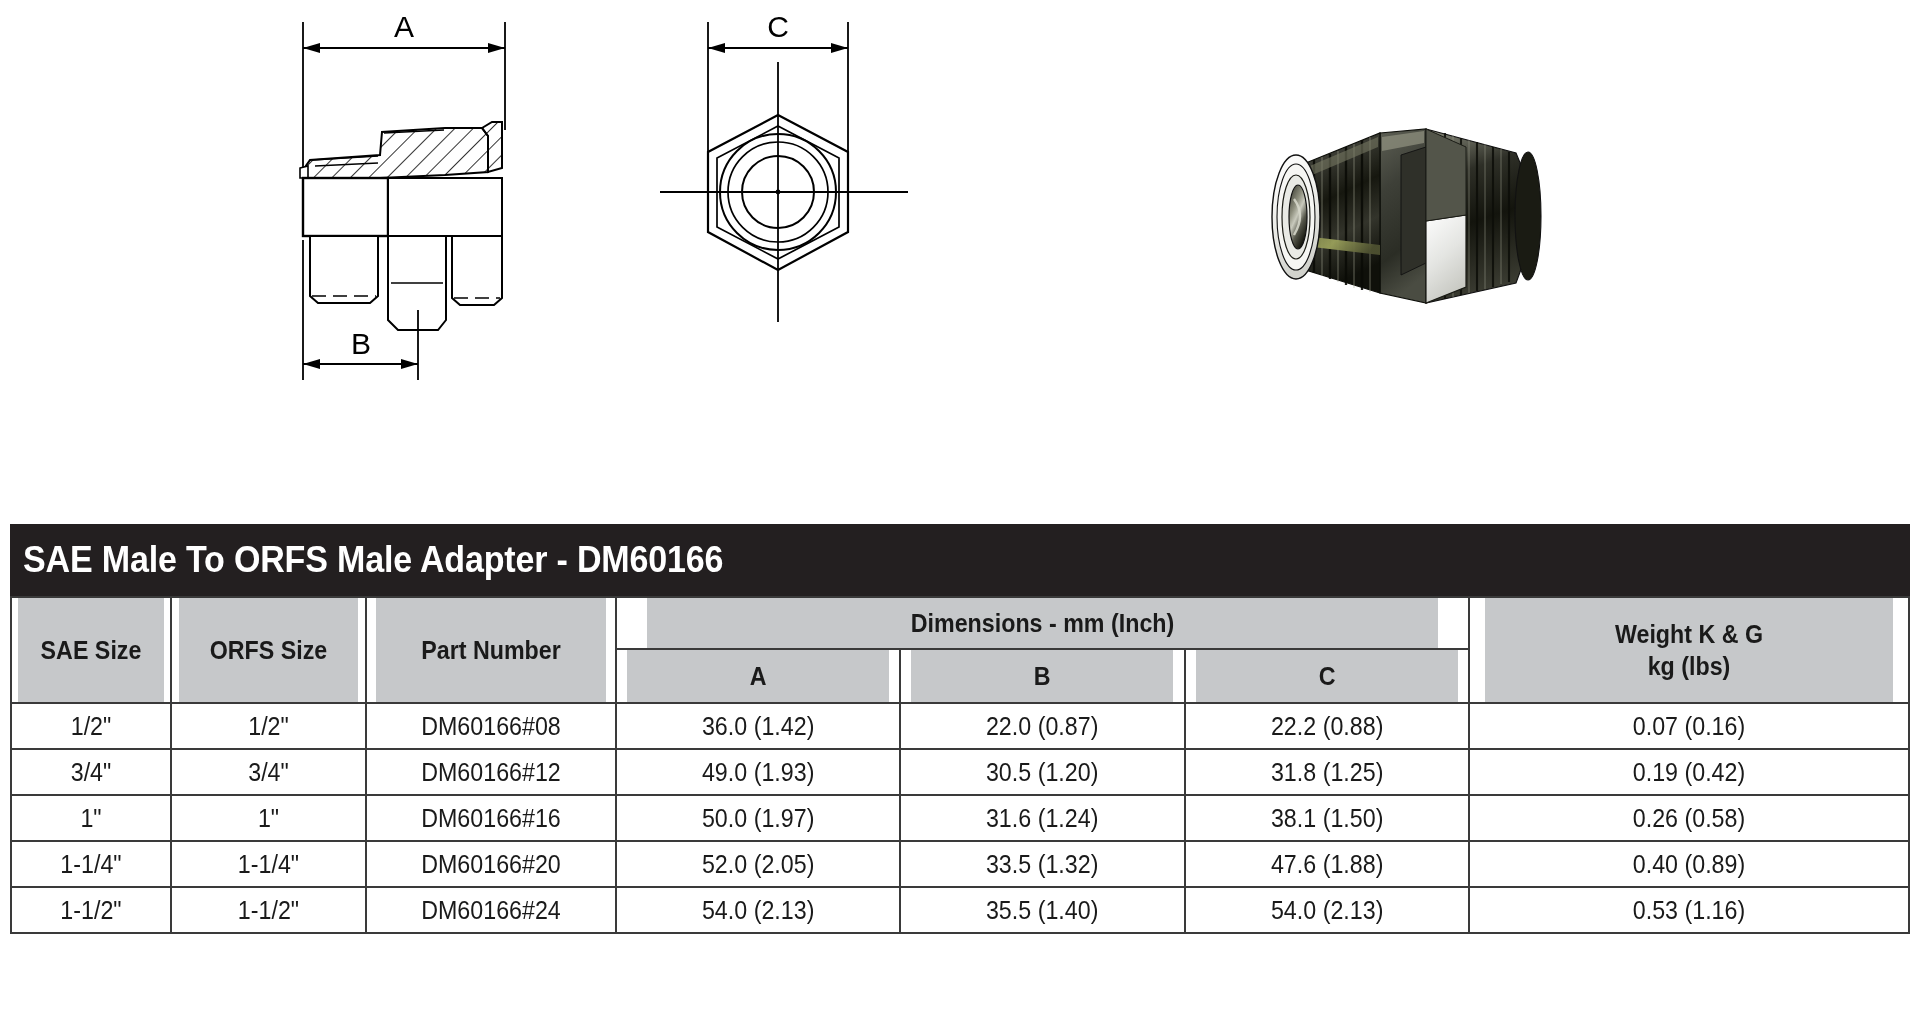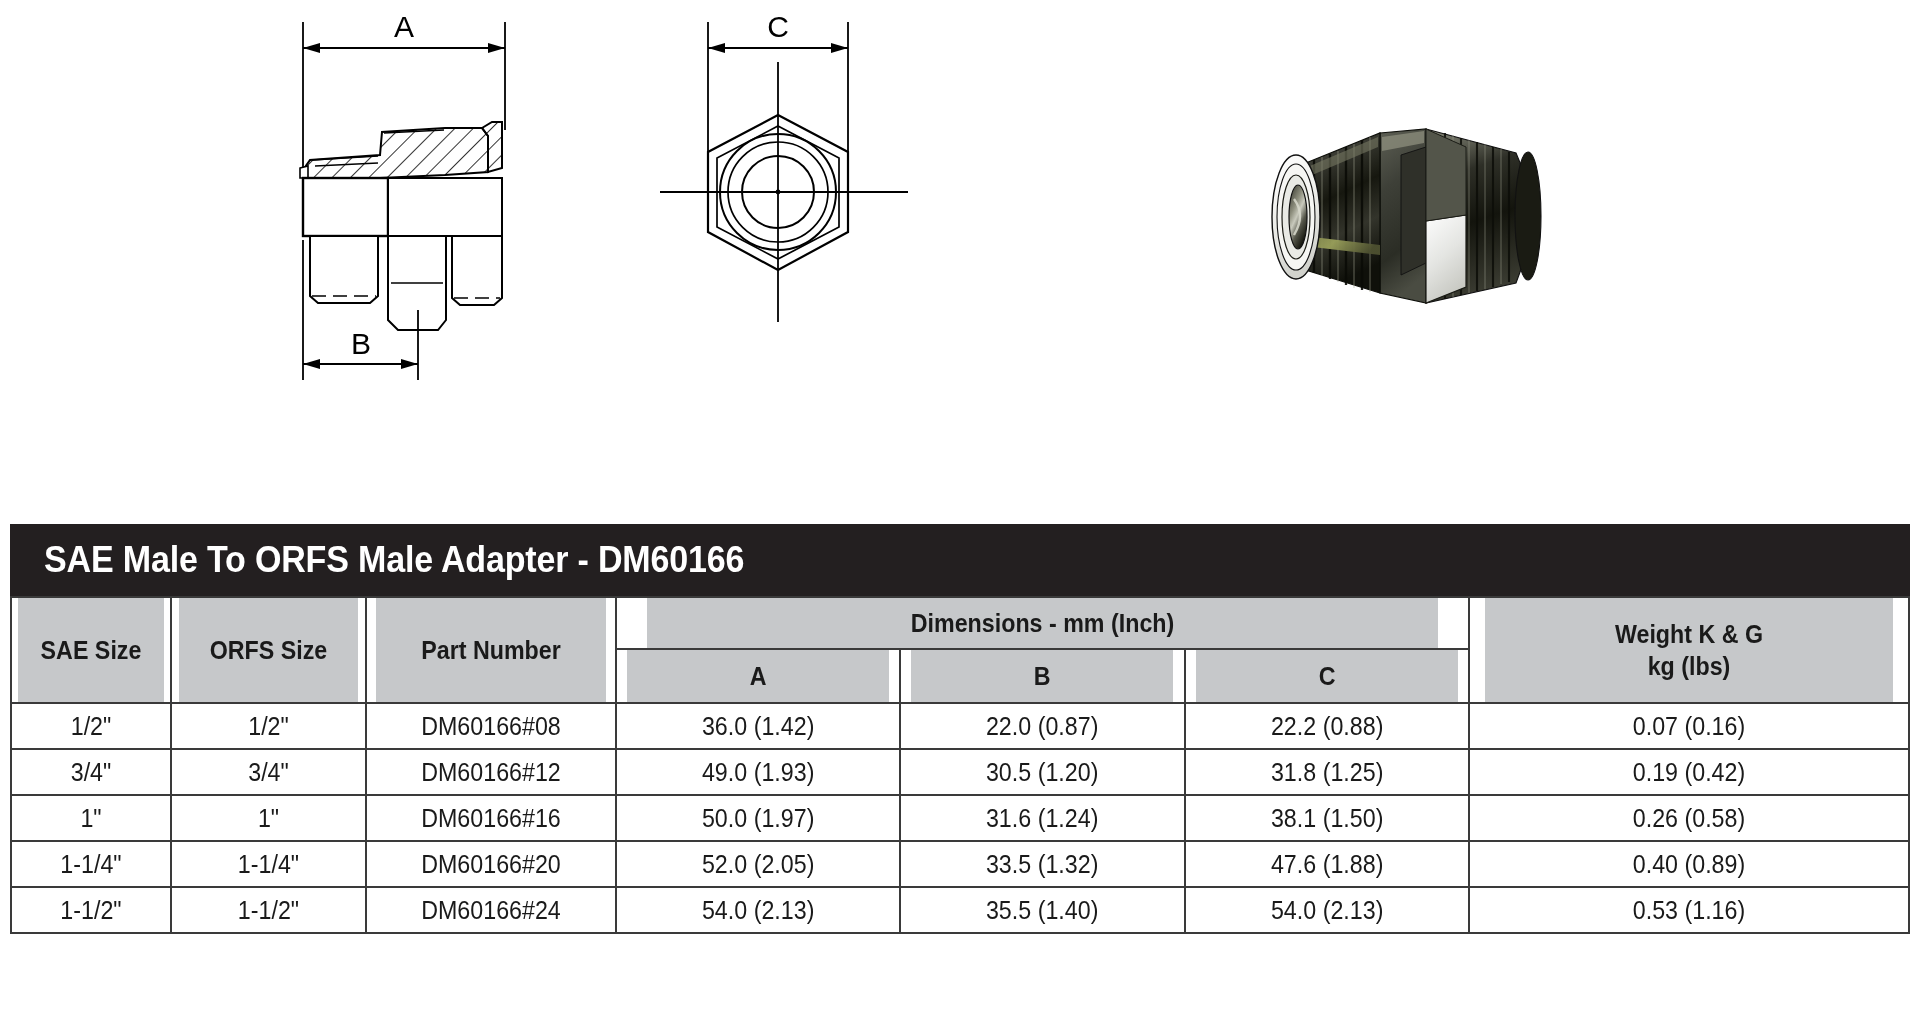--- a/index.html
+++ b/index.html
@@ -34,21 +34,21 @@
     position: absolute;
     left: 10px; top: 524px;
     width: 1900px;
   }
 
   #title-bar {
     background: #231f20;
     height: 72px;
     display: flex;
     align-items: center;
-    padding-left: 34px;
+    padding-left: 13px;
   }
   #title-text {
     color: #ffffff;
     font-size: 37px;
     font-weight: bold;
     letter-spacing: -0.2px;
     transform: scaleX(0.92);
     transform-origin: left center;
     white-space: nowrap;
     font-family: "Liberation Sans", sans-serif;

